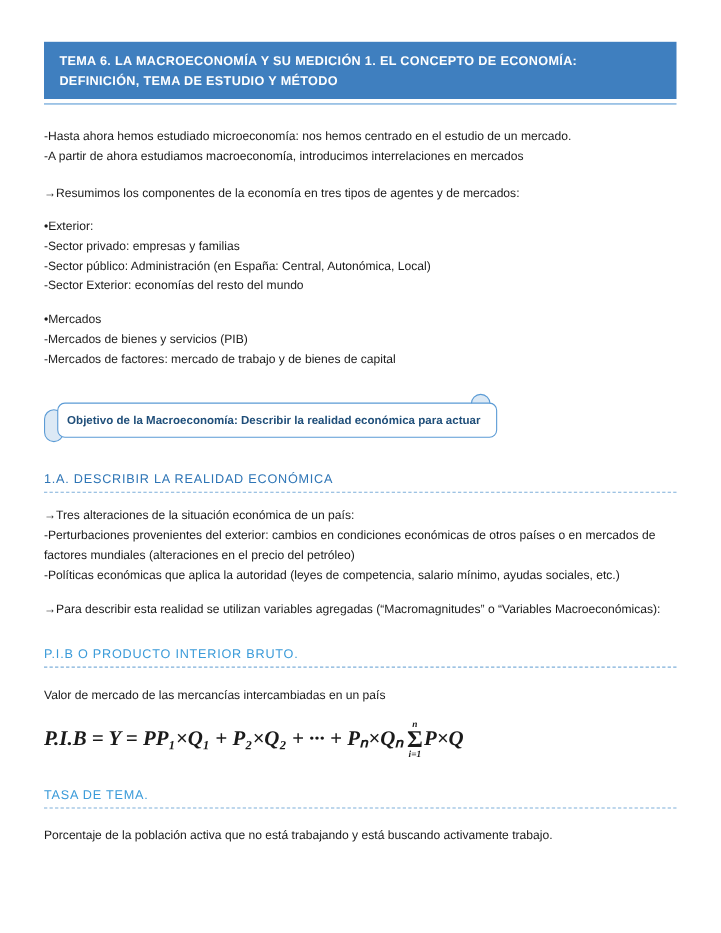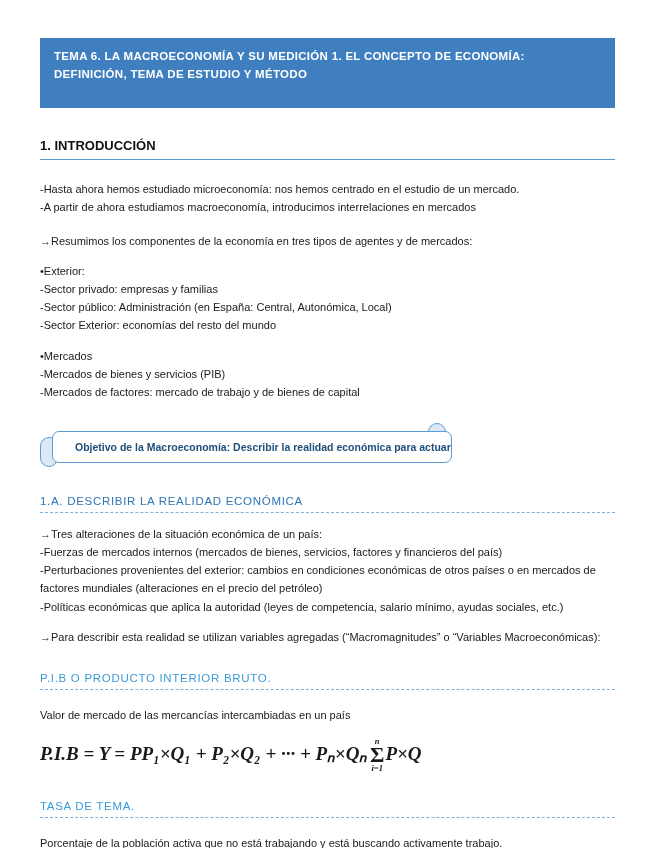--- a/index.html
+++ b/index.html
@@ -29,21 +29,21 @@
     top: 38px;
   }
   
   .title-banner {
     background: #3f7fbf;
     color: #ffffff;
     font-size: 11.5px;
     font-weight: bold;
     letter-spacing: 0.3px;
     line-height: 1.55;
-    padding: 10px 14px 24px 14px;
+    padding: 10px 14px 6px 14px;
     box-sizing: border-box;
   }
   
   .h1 {
     font-size: 13px;
     font-weight: bold;
     color: #111;
     margin-top: 30px;
     margin-bottom: 6px;
   }
@@ -96,21 +96,21 @@
     border-radius: 7px;
     background: #ffffff;
     box-sizing: border-box;
     display: flex;
     align-items: center;
   }
   .callout-text {
     font-size: 10.5px;
     font-weight: bold;
     color: #1f4e79;
-    padding-left: 22px;
+    padding-left: 8px;
   }
   .tab-left {
     position: absolute;
     left: 0px;
     top: 14px;
     width: 18px;
     height: 30px;
     border: 1.4px solid #5b9bd5;
     border-radius: 9px;
     background: #dce9f5;
@@ -169,21 +169,20 @@
   }
 </style>
 </head>
 <body>
 
 <div class="page">
   <div class="content">
 
     <div class="title-banner">TEMA 6. LA MACROECONOMÍA Y SU MEDICIÓN 1. EL CONCEPTO DE ECONOMÍA: DEFINICIÓN, TEMA DE ESTUDIO Y MÉTODO</div>
 
-    <div class="h1">1. INTRODUCCIÓN</div>
     <div class="rule-blue"></div>
 
     <div class="gap-20"></div>
     <p class="body">-Hasta ahora hemos estudiado microeconomía: nos hemos centrado en el estudio de un mercado.</p>
     <p class="body">-A partir de ahora estudiamos macroeconomía, introducimos interrelaciones en mercados</p>
 
     <div class="gap-16"></div>
     <p class="body">→Resumimos los componentes de la economía en tres tipos de agentes y de mercados:</p>
 
     <div class="gap-12"></div>
@@ -203,21 +202,20 @@
       <div class="callout">
         <span class="callout-text">Objetivo de la Macroeconomía: Describir la realidad económica para actuar</span>
       </div>
     </div>
 
     <div class="h2">1.A. DESCRIBIR LA REALIDAD ECONÓMICA</div>
     <div class="rule-dotted"></div>
 
     <div class="gap-12"></div>
     <p class="body">→Tres alteraciones de la situación económica de un país:</p>
-    <p class="body">-Fuerzas de mercados internos (mercados de bienes, servicios, factores y financieros del país)</p>
     <p class="body">-Perturbaciones provenientes del exterior: cambios en condiciones económicas de otros países o en mercados de factores mundiales (alteraciones en el precio del petróleo)</p>
     <p class="body">-Políticas económicas que aplica la autoridad (leyes de competencia, salario mínimo, ayudas sociales, etc.)</p>
 
     <div class="gap-12"></div>
     <p class="body">→Para describir esta realidad se utilizan variables agregadas (“Macromagnitudes” o “Variables Macroeconómicas):</p>
 
     <div class="h3">P.I.B O PRODUCTO INTERIOR BRUTO.</div>
     <div class="rule-dotted"></div>
 
     <div class="gap-16"></div>

